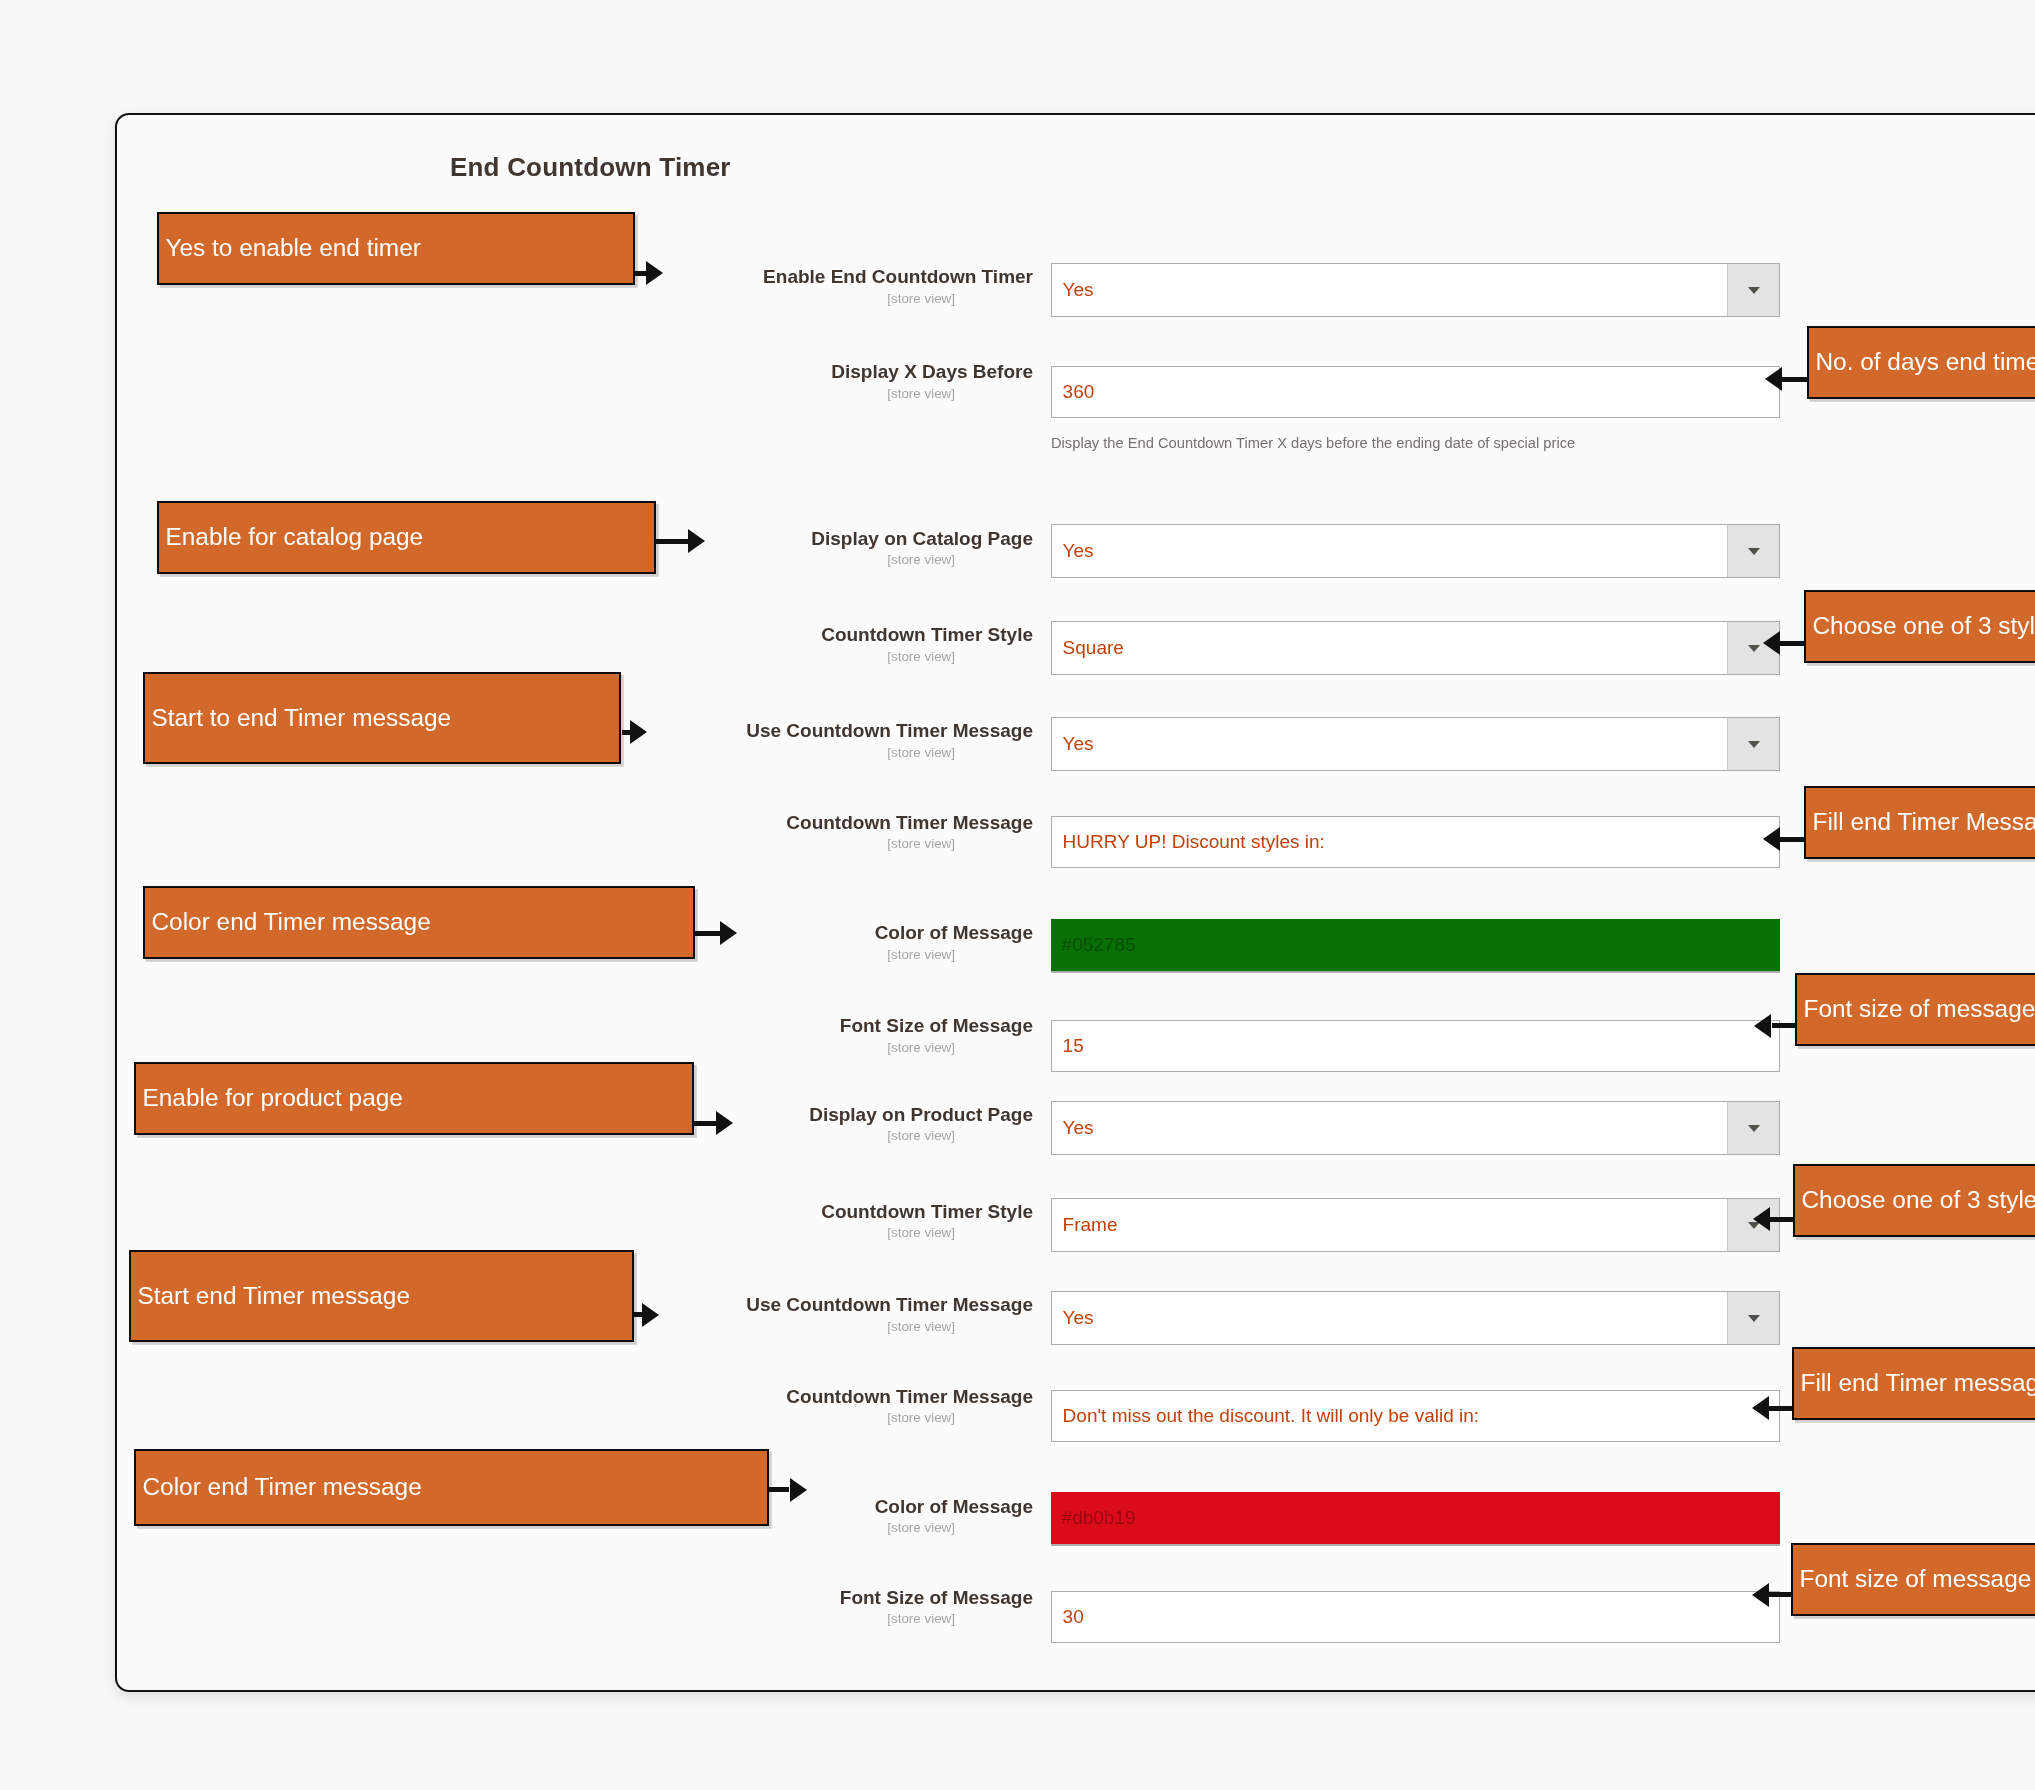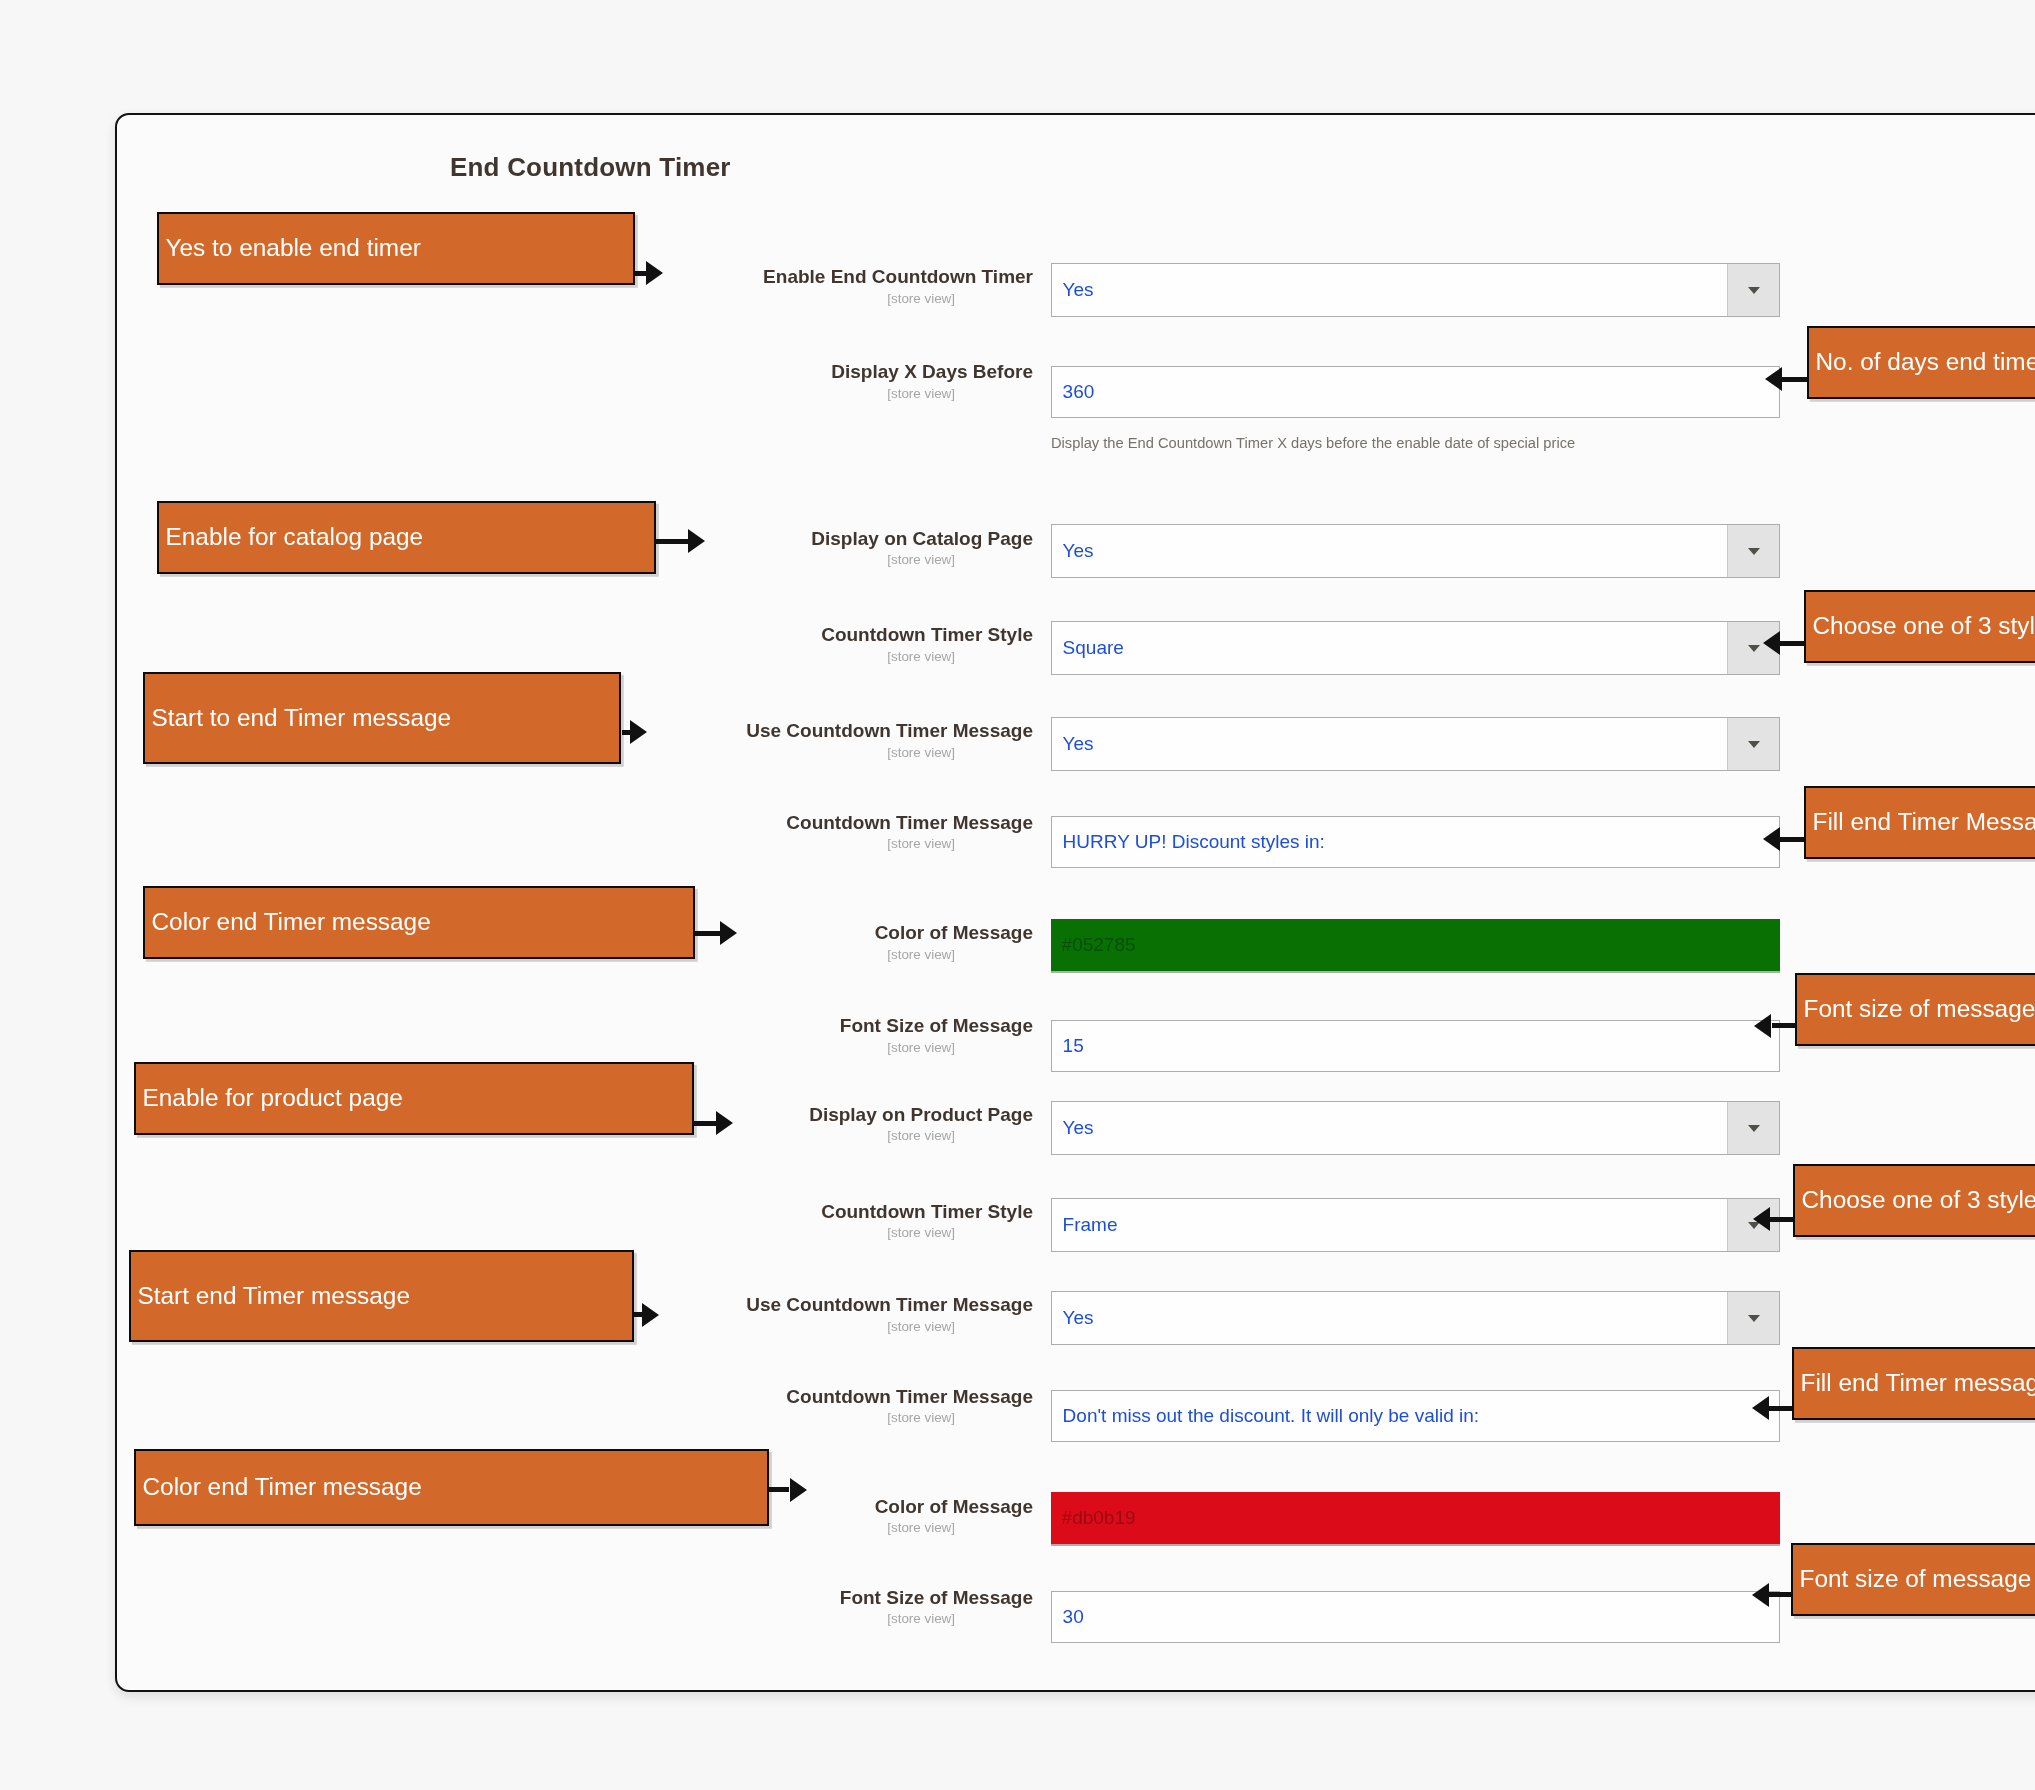--- a/index.html
+++ b/index.html
@@ -64,21 +64,21 @@
     white-space: nowrap;
   }
 
   .control {
     position: absolute;
     left: 1051px;
     box-sizing: border-box;
     background: #fefefe;
     border: 1.6px solid #adadad;
     font-size: 19px;
-    color: #1d4ed8;
+    color: #c2410c;
     display: flex;
     align-items: center;
     padding-left: 10.6px;
   }
 
   .control.select {
     width: 729px;
     height: 54px;
     padding-right: 0;
   }
@@ -171,21 +171,21 @@
 
   <div id="fields-layer">
       <div class="field-label" style="top: 266px;">Enable End Countdown Timer</div>
       <div class="field-scope" style="top: 291px;">[store view]</div>
       <div class="control select" style="top: 263px;">Yes<div class="select-arrow">
           <span></span>
         </div></div>
       <div class="field-label" style="top: 361px;">Display X Days Before</div>
       <div class="field-scope" style="top: 386px;">[store view]</div>
       <div class="control text" style="top: 358px;">360</div>
-      <div class="help-text" style="top: 433px;">Display the End Countdown Timer X days before the enable date of special price</div>
+      <div class="help-text" style="top: 433px;">Display the End Countdown Timer X days before the ending date of special price</div>
       <div class="field-label" style="top: 528px;">Display on Catalog Page</div>
       <div class="field-scope" style="top: 552px;">[store view]</div>
       <div class="control select" style="top: 524px;">Yes<div class="select-arrow">
           <span></span>
         </div></div>
       <div class="field-label" style="top: 624px;">Countdown Timer Style</div>
       <div class="field-scope" style="top: 649px;">[store view]</div>
       <div class="control select" style="top: 621px;">Square<div class="select-arrow">
           <span></span>
         </div></div>

